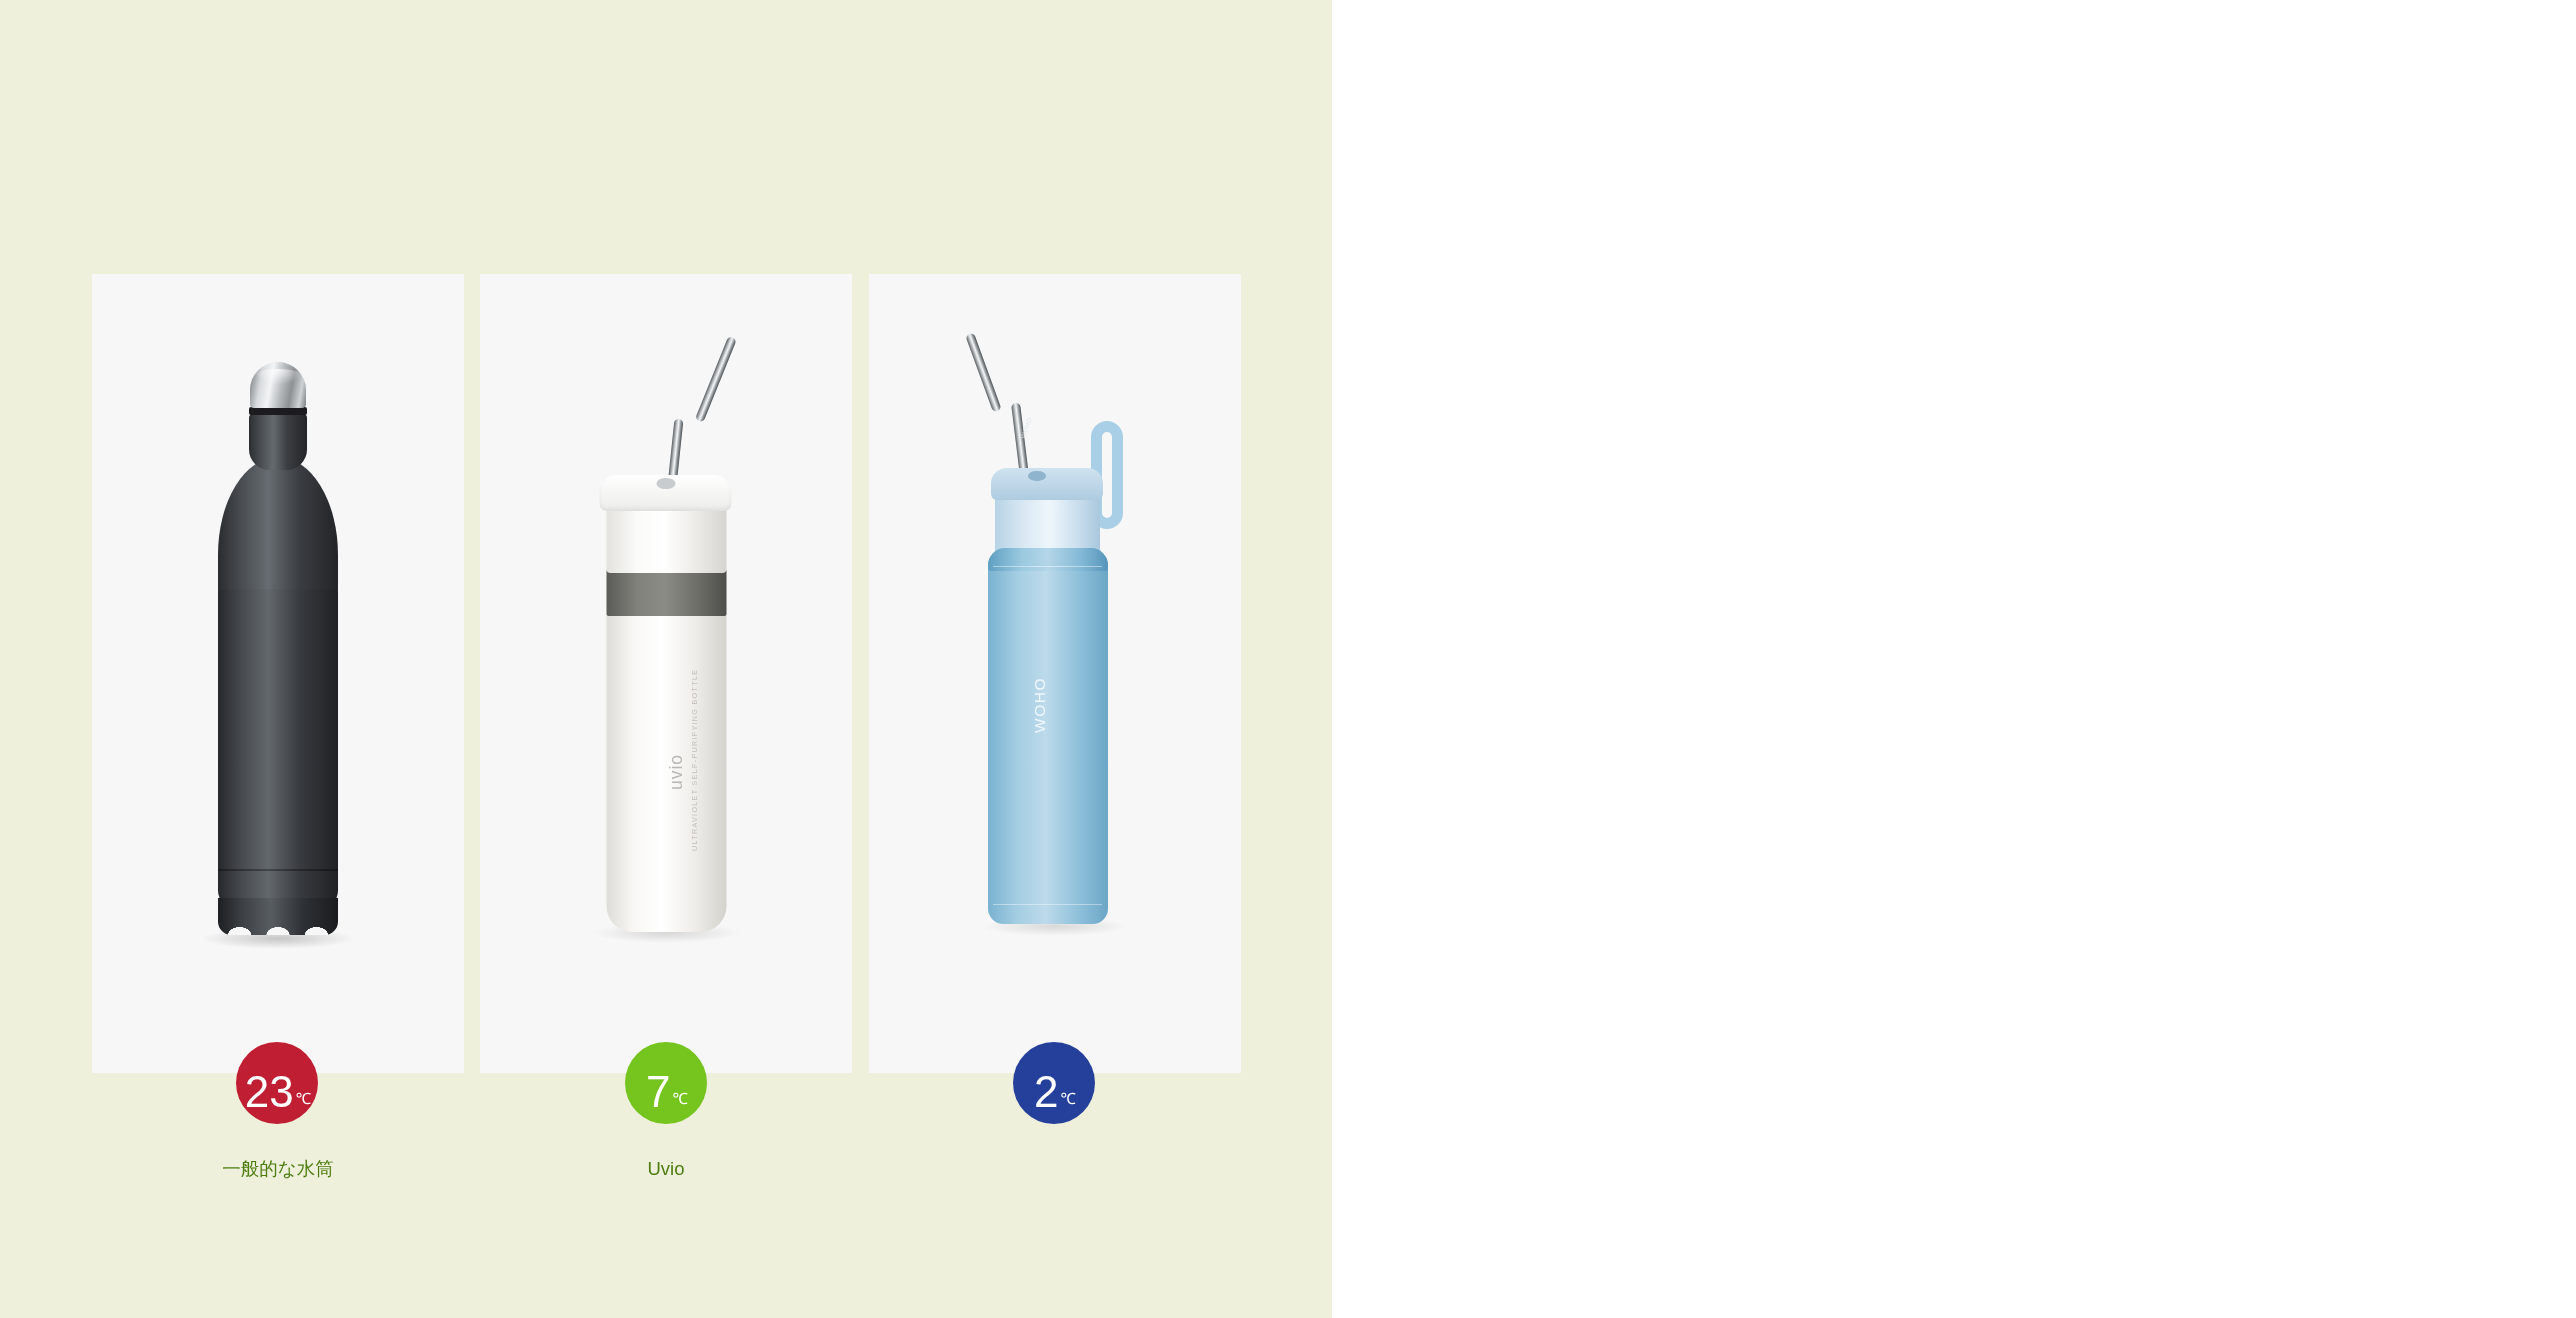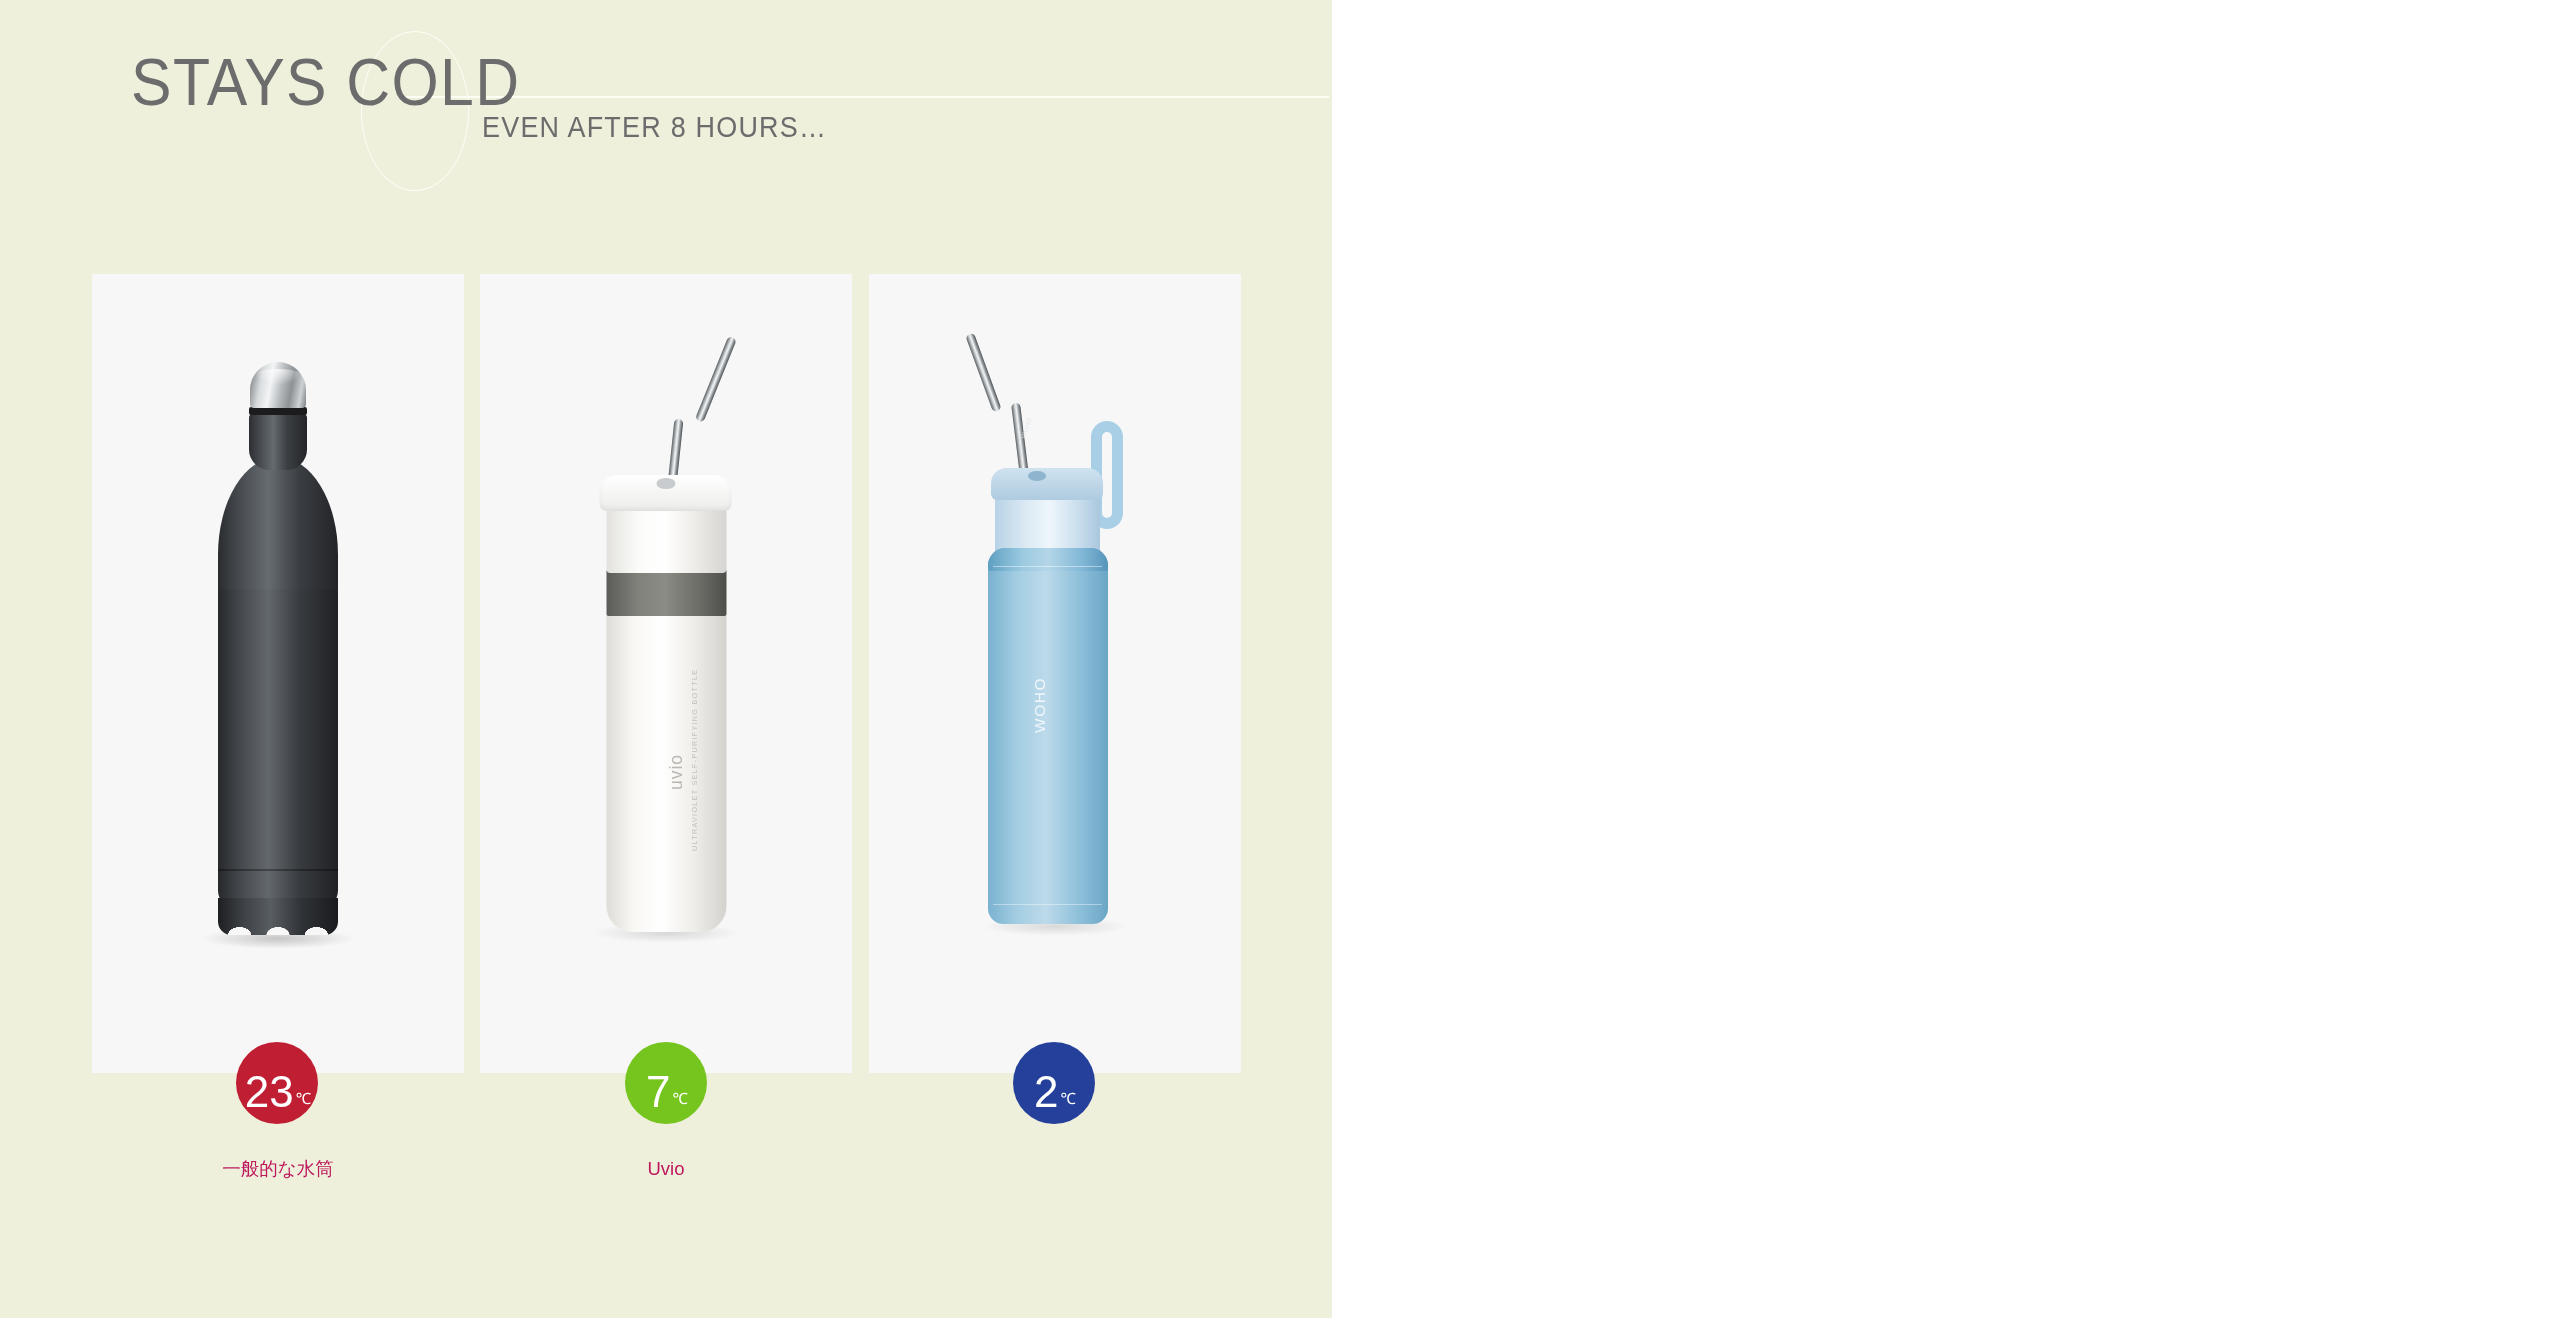--- a/index.html
+++ b/index.html
@@ -249,42 +249,36 @@
     color:#ffffff;display:flex;align-items:baseline;justify-content:center;
   }
   #badge-0{left:236px;background:#C01F33;}
   #badge-1{left:625px;background:#76C41E;}
   #badge-2{left:1013px;background:#25409A;}
   .temp-value{font-size:44px;line-height:1;font-weight:400;position:relative;top:28px;text-align:center;}
   .temp-unit{font-size:15.5px;line-height:1;position:relative;top:25px;left:2.1px;}
 
   .product-label{
     position:absolute;top:1154px;width:372px;text-align:center;
-    font-size:18.5px;line-height:1.62;color:#be185d;
+    font-size:18.5px;line-height:1.62;color:#4d7c0f;
   }
   #label-0{left:92px;}
   #label-1{left:480px;}
   #label-2{left:869px;}
 
   
   #chart-panel{
     position:absolute;left:1332px;top:0;width:1296px;height:1319px;background:#ffffff;
   }
 </style>
 </head>
 <body>
 
 <div id="left-panel">
 
-  <div id="hero-header">
-    <div id="hero-oval"></div>
-    <div id="hero-rule"></div>
-    <div id="hero-title">STAYS COLD</div>
-    <div id="hero-subtitle">EVEN AFTER 8 HOURS…</div>
-  </div>
 
   <div class="product-card" id="card-0"></div>
   <div class="product-card" id="card-1"></div>
   <div class="product-card" id="card-2"></div>
 
   <div class="product-col" id="col-0">
     <div class="bottle-stage">
       <div id="bottle-classic">
         <div id="bc-shadow"></div>
         <div id="bc-shoulder"></div>

